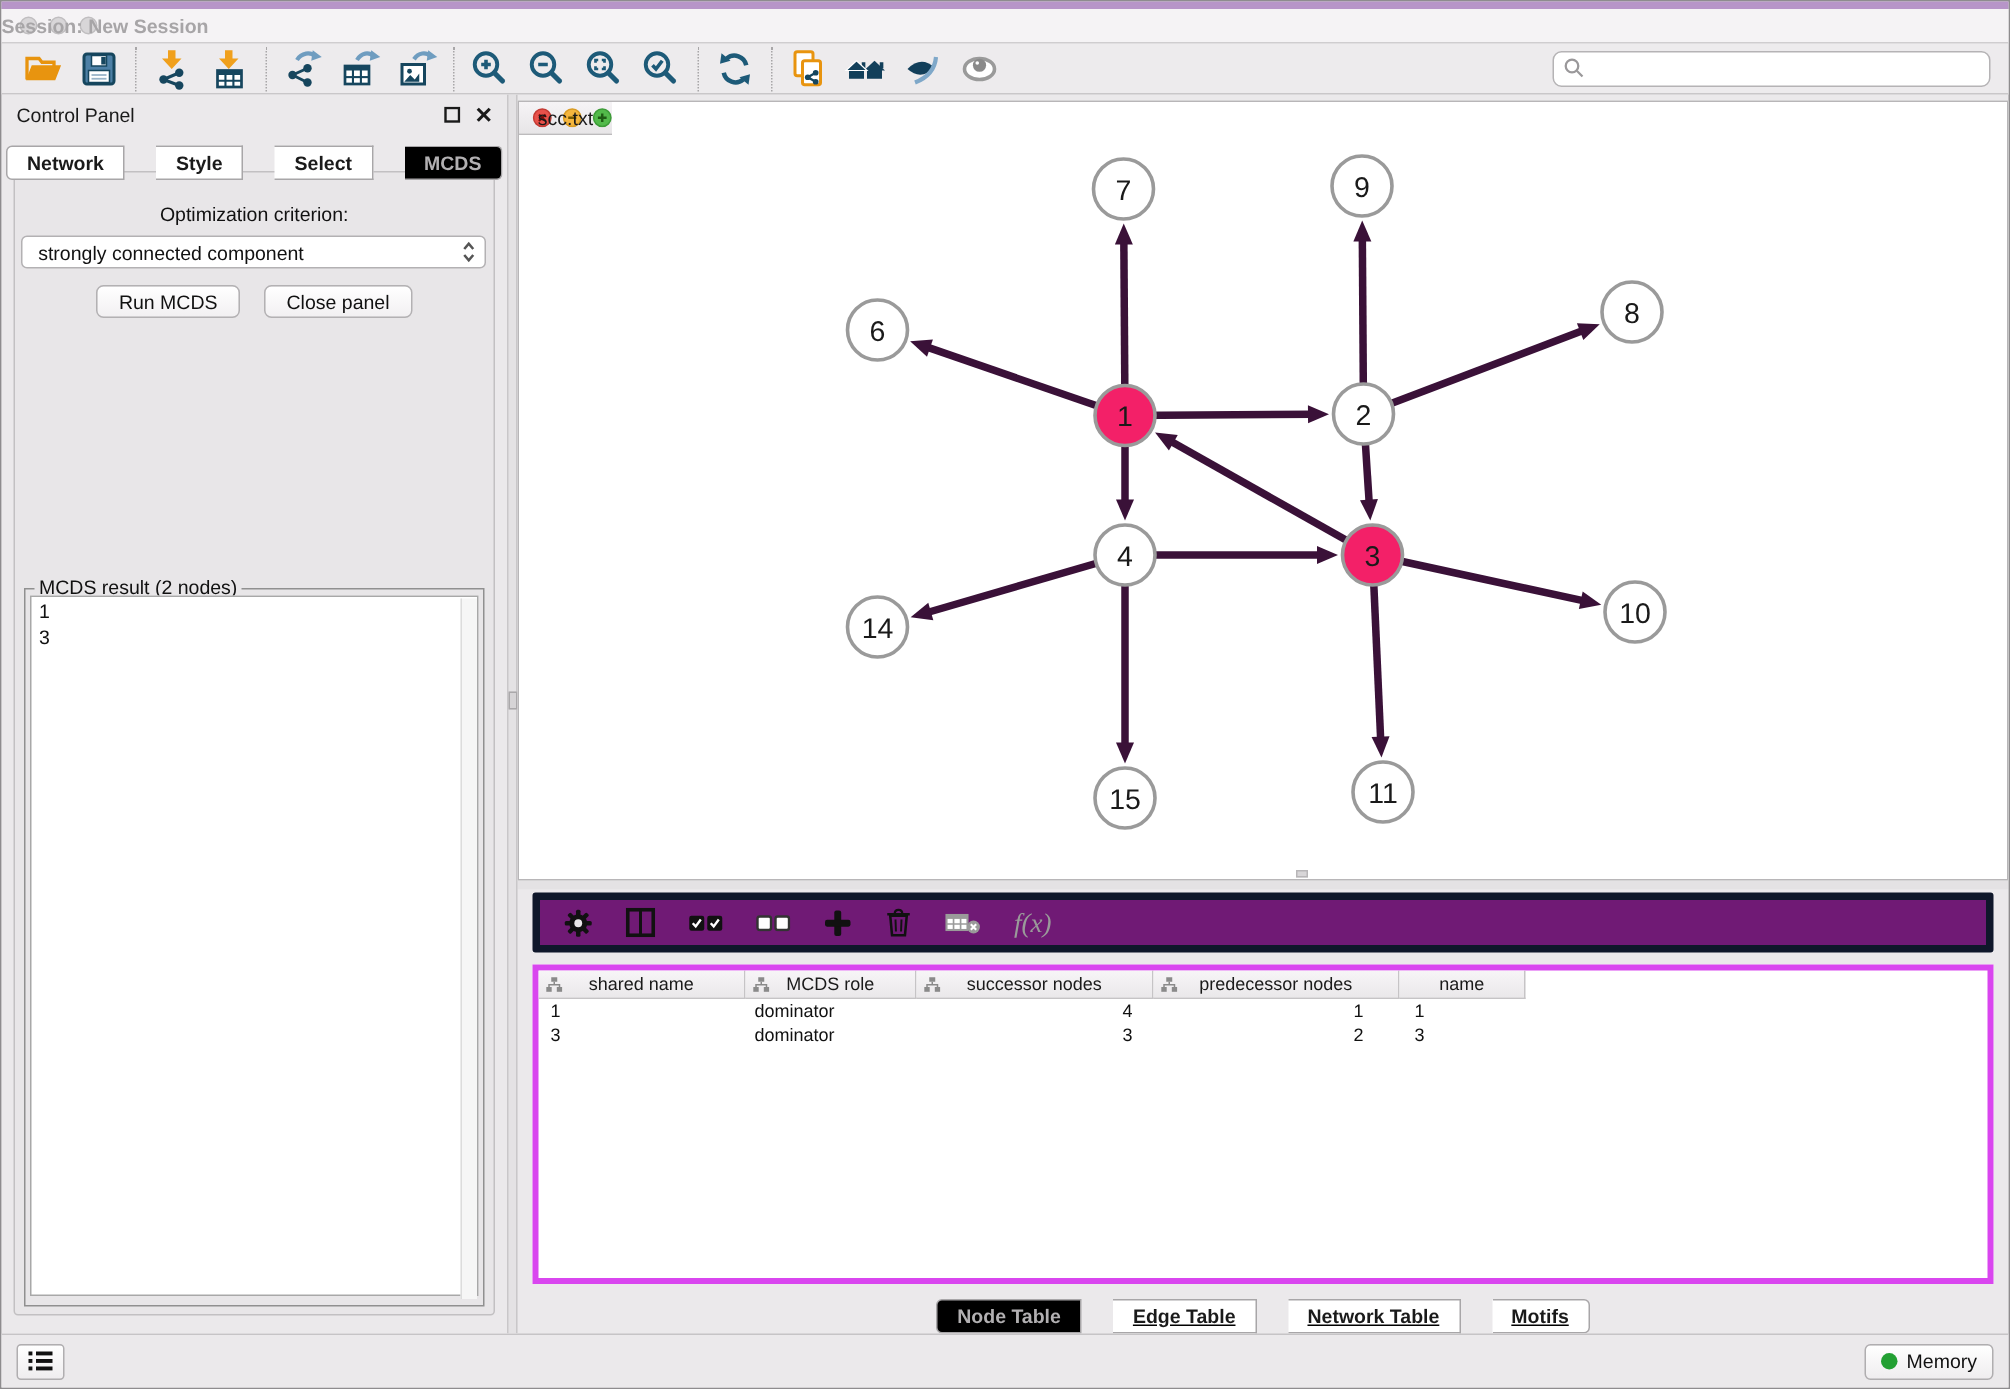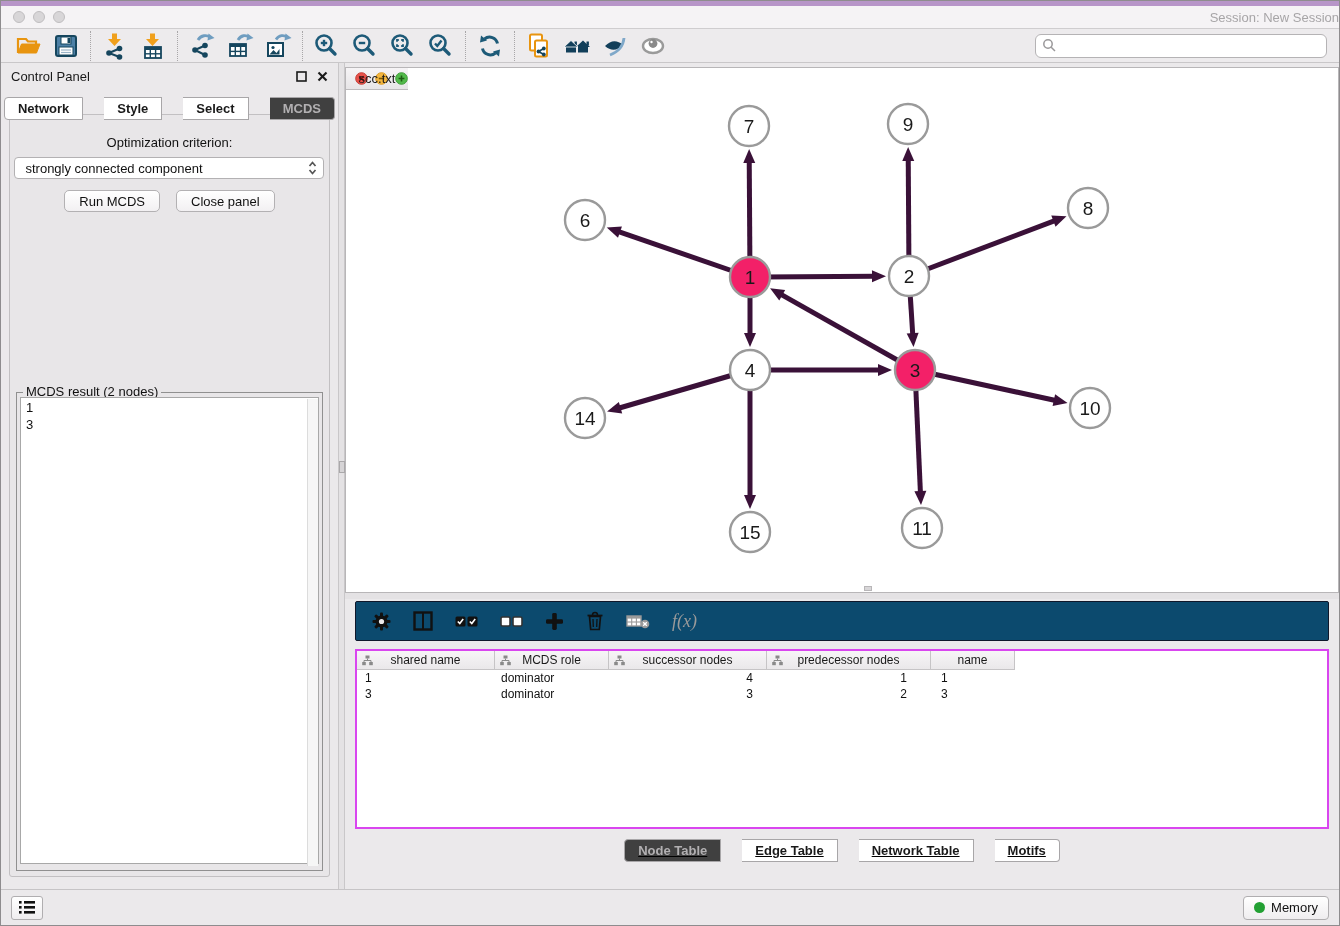--- a/index.html
+++ b/index.html
@@ -5,21 +5,21 @@
   * { box-sizing: border-box; margin: 0; padding: 0; }
   html,body { width:1340px; height:926px; overflow:hidden; }
   body { font-family:"Liberation Sans", sans-serif; background:#ebe9eb; }
   .app { width:1340px; height:926px; border:1px solid #8e8c8e; display:flex; flex-direction:column; background:#ebe9eb; }
 
   
   .top-accent { height:5px; background:#b795c8; }
   .titlebar { height:23px; background:#f5f3f5; border-bottom:1px solid #cfcdcf; position:relative; display:flex; align-items:center; }
   .mac-dots { display:flex; gap:8px; margin-left:12px; }
   .mac-dot { width:12px; height:12px; border-radius:50%; background:#d8d6d8; border:1px solid #c0bec0; }
-  .win-title { position:absolute; left:0; right:0; text-align:right; font-size:13px; color:#a7a5a7; }
+  .win-title { position:absolute; left:0; right:0; text-align:left; font-size:13px; color:#a7a5a7;font-weight:bold; }
 
   
   .toolbar { height:34px; background:#edebed; border-bottom:1px solid #c9c7c9; display:flex; align-items:center; padding-left:8px; }
   .tbtn { width:38px; height:30px; display:flex; align-items:center; justify-content:center; cursor:default; }
   .sep { border-left:1px dotted #a8a6a8; height:30px; margin:0 5px; }
   .searchwrap { margin-left:auto; margin-right:12px; width:292px; height:24px; background:#fff; border:1px solid #b5b3b5; border-radius:6px; display:flex; align-items:center; padding-left:6px; }
   .searchwrap input { border:none; outline:none; flex:1; font-size:13px; font-family:"Liberation Sans",sans-serif; background:transparent; height:20px; }
 
   
   .main { flex:1; display:flex; overflow:hidden; }
@@ -27,21 +27,21 @@
   .panel-header { height:26px; display:flex; align-items:center; padding:0 10px; font-size:13px; color:#1a1a1a; }
   .panel-header .hicons { margin-left:auto; display:flex; gap:10px; align-items:center; }
   .v-divider { width:8px; background:#e4e2e4; border-left:1px solid #c9c7c9; border-right:1px solid #c9c7c9; position:relative; }
   .v-divider .grip { position:absolute; top:398px; left:0px; width:6px; height:12px; background:#d6d4d6; border:1px solid #aaa8aa; }
 
   
   .tabs { display:flex; justify-content:center; position:relative; z-index:2;gap:21px; }
   .tab { background:#fff; border:1px solid #a8a6a8; border-left:none; padding:2px 13px; font-size:13px; font-weight:700; color:#1a1a1a; line-height:17px; }
   .tab:first-child { border-left:1px solid #a8a6a8; border-radius:4px 0 0 4px; }
   .tab:last-child { border-radius:0 4px 4px 0; }
-  .tab.active { background:#404040; color:#b2b0b2; }
+  .tab.active { background:#000000; color:#b2b0b2; }
   .ctl-tabs { margin-top:8px; margin-bottom:-1px; }
 
   .ctl-content { position:absolute; left:8px; right:8px; top:51px; bottom:12px; background:#e8e6e8; border:1px solid #c2c0c2; border-radius:3px; }
   .opt-label { text-align:center; margin-top:20px; font-size:13px; color:#111; }
   .dropdown { margin:7px auto 0; width:310px; height:22px; background:#fff; border:1px solid #b3b1b3; border-radius:4px; display:flex; align-items:center; padding-left:10px; font-size:13px; color:#111; }
   .dropdown .dval { flex:1; }
   .dropdown .stepper { width:18px; display:flex; justify-content:center; margin-right:2px; }
   .btnrow { display:flex; justify-content:center; gap:16px; margin-top:11px; }
   .pbtn { height:22px; background:linear-gradient(#ffffff,#f2f0f2); border:1px solid #b3b1b3; border-radius:5px; font-size:13px; color:#111; padding:0 14px; display:flex; align-items:center; }
 
@@ -55,25 +55,25 @@
   .net-frame { margin-top:4px; height:526px; border:1px solid #b8b6b8; display:flex; background:#fff; position:relative; }
   .frame-header { height:22px; background:linear-gradient(#f6f4f6,#e7e5e7); border-bottom:1px solid #bdbbbd; position:relative; display:flex; align-items:center; }
   .traffic { display:flex; gap:7px; margin-left:9px; }
   .frame-title { position:absolute; left:0; right:0; text-align:center; font-size:13px; color:#1a1a1a; }
   .net-body { flex:1; background:#fff; position:relative; }
   .net-grip { position:absolute; bottom:1px; left:456px; width:8px; height:5px; background:#d8d6d8; border:1px solid #b8b6b8; }
 
   .h-divider { height:6px; background:#e4e2e4; }
 
   .table-panel { flex:1; background:#ebe9eb; display:flex; flex-direction:column; }
-  .tp-toolbar { margin:2px 10px 0 10px; height:40px; background:#0c4a6e; border:1px solid #0f172a; border-radius:2px; display:flex; align-items:center; gap:22px; padding-left:16px; }
+  .tp-toolbar { margin:2px 10px 0 10px; height:40px; background:#701a75; border:5px solid #0f172a; border-radius:2px; display:flex; align-items:center; gap:22px; padding-left:16px; }
   .tp-tbtn { display:flex; align-items:center; justify-content:center; }
   .fx { font-family:"Liberation Serif", serif; font-style:italic; font-size:18px; color:#9a9a9a; }
 
-  .table-box { margin:8px 10px 0 10px; height:180px; background:#fff; border:2px solid #d946ef; overflow:hidden; }
+  .table-box { margin:8px 10px 0 10px; height:213px; background:#fff; border:4px solid #d946ef; overflow:hidden; }
   .thead { display:flex; height:19px; }
   .th { background:linear-gradient(#f7f5f7,#eae8ea); border-right:1px solid #c6c4c6; border-bottom:1px solid #c6c4c6; font-size:12px; color:#1a1a1a; display:flex; align-items:center; justify-content:center; position:relative; }
   .th .sitemap { position:absolute; left:5px; top:4px; }
   .tr { display:flex; height:16px; }
   .td { font-size:12px; color:#111; line-height:16px; white-space:nowrap; }
   .col0 { width:138px; } .col1 { width:114px; } .col2 { width:158px;text-align:right; } .col3 { width:164px; } .col4 { width:84px; }
   .td.col0 { padding-left:8px; } .td.col1 { padding-left:6px; }
   .td.col2 { text-align:right; padding-right:14px; } .td.col3 { text-align:right; padding-right:24px; }
   .td.col4 { padding-left:10px; }
 

